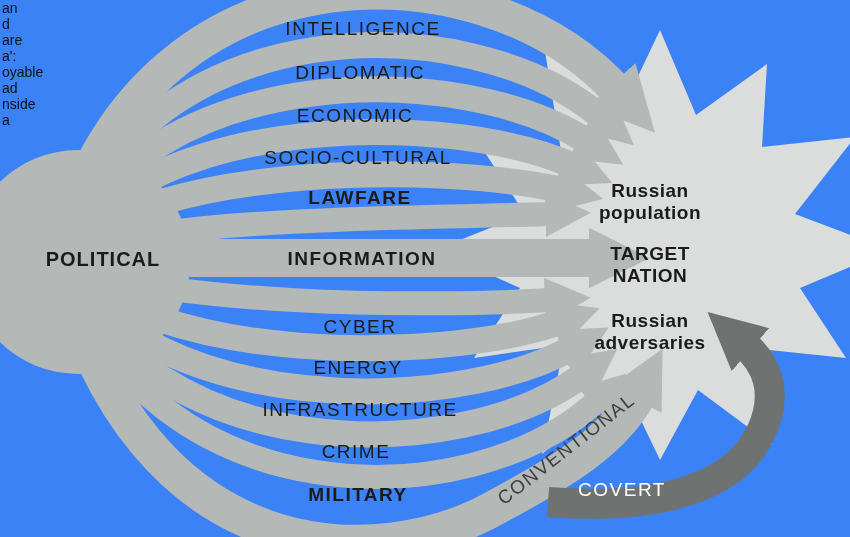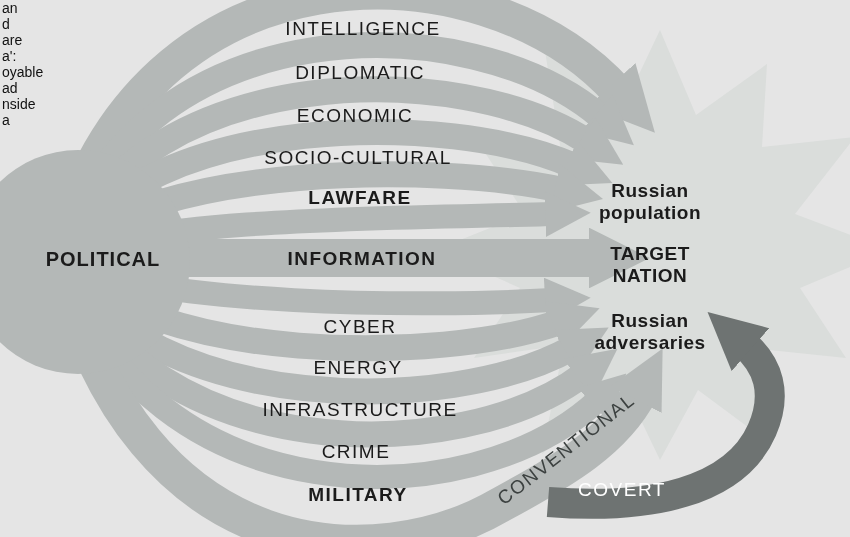--- a/index.html
+++ b/index.html
@@ -1,16 +1,16 @@
 <!DOCTYPE html>
 <html><head>
 <meta charset="utf-8">
 <style>
   html,body{margin:0;padding:0;background:#ffffff;}
-  .page{position:relative;width:850px;height:537px;overflow:hidden;background:#e5e5e5;}
+  .page{position:relative;width:850px;height:537px;overflow:hidden;background:#3b82f6;}
   svg{display:block;}
   svg text{font-family:"Liberation Sans","DejaVu Sans",sans-serif;fill:#1b1b1b;}
   .chan{font-size:19px;letter-spacing:1.5px;text-anchor:middle;dominant-baseline:central;font-weight:400;}
   .chan-b{font-size:19px;letter-spacing:1.5px;text-anchor:middle;dominant-baseline:central;font-weight:700;}
   .source-label{font-size:20px;letter-spacing:1px;text-anchor:middle;dominant-baseline:central;font-weight:700;}
   .target-label{font-size:19px;letter-spacing:.5px;text-anchor:middle;dominant-baseline:central;font-weight:700;}
   .mode-label{font-size:19px;letter-spacing:1.5px;text-anchor:middle;dominant-baseline:central;fill:#3c4140;}
   .mode-label-light{font-size:19px;letter-spacing:1.5px;text-anchor:middle;dominant-baseline:central;fill:#ffffff;}
   .caption{font-size:14px;font-weight:400;fill:#111;}
 </style>

